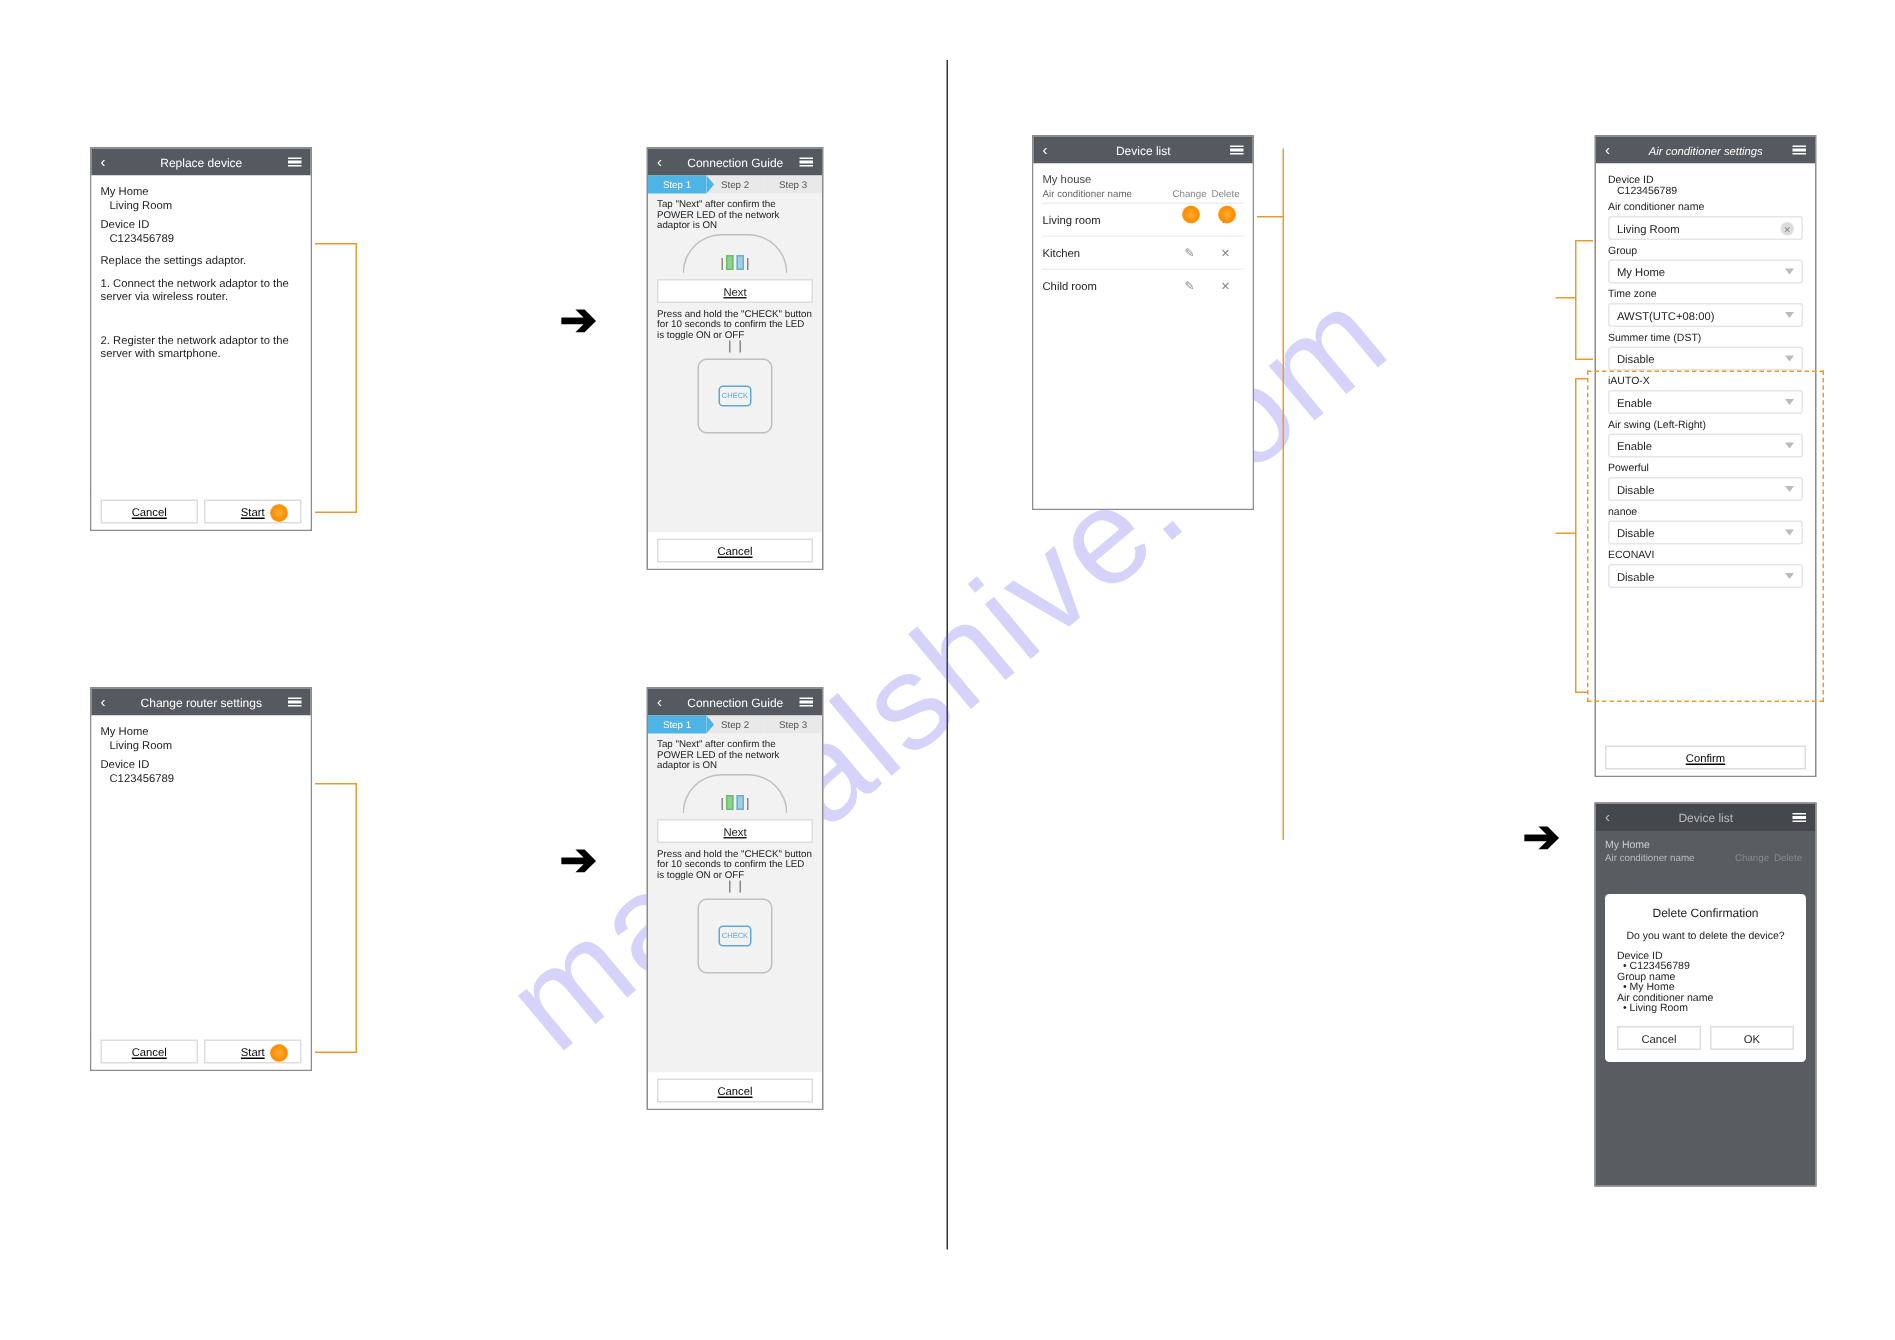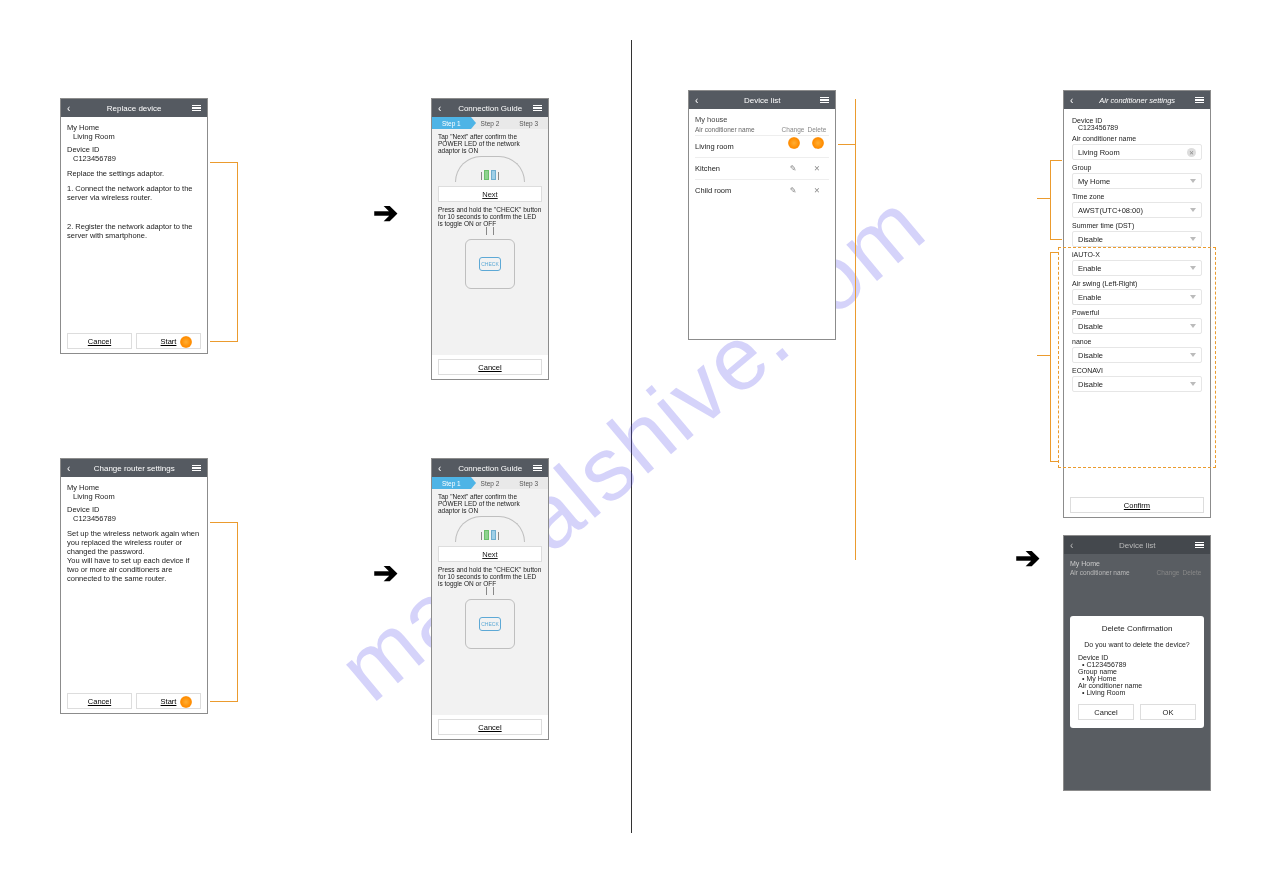--- a/index.html
+++ b/index.html
@@ -96,21 +96,21 @@
   .fieldlabel { font-size:7px; color:#222; margin-top:4px;}
   .fieldval { border:1px solid #e6e6e6; border-radius:2px; height:16px; display:flex; align-items:center; padding:0 5px; font-size:7.5px; color:#222; margin:2px 0; position:relative;}
   .fieldchev::after { content:""; position:absolute; right:5px; top:5px; width:0;height:0;border-left:3px solid transparent;border-right:3px solid transparent;border-top:4px solid #bbb;}
   .clearcirc::after { content:"✕"; position:absolute; right:5px; top:3px; width:9px;height:9px; border-radius:50%; background:#ddd; color:#888; font-size:6px; display:flex;align-items:center;justify-content:center;}
   .dashbox { position:absolute; border:1.5px dashed #eb9b2e; pointer-events:none;}
   .bracket {
     position:absolute; border-left:1px solid #eb9b2e; border-top:1px solid #eb9b2e; border-bottom:1px solid #eb9b2e;
   }
   
   .modalbg { background:#4a4e53; color:#fff; position:relative; }
-  .dialog { position:absolute; left:6px; right:6px; top:60px; background:#fff; border-radius:3px; padding:8px; color:#222;margin-top:20px;}
+  .dialog { position:absolute; left:6px; right:6px; top:60px; background:#fff; border-radius:3px; padding:8px; color:#222;}
   .dlgbtns { display:flex; gap:6px; margin-top:8px;}
   .dlgbtn { flex:1; border:1px solid #ddd; height:16px; display:flex;align-items:center;justify-content:center; font-size:7.5px; cursor:pointer;}
 </style>
 </head>
 <body>
 
 <div class="divider"></div>
 <div class="watermark">manualshive.com</div>
 
 <div class="phone" style="left:60px; top:98px; height:256px;">
@@ -148,22 +148,20 @@
         <span></span>
         <span></span>
         <span></span>
       </span>
   </div>
   <div class="phonebody">
     <div>My Home</div>
     <div style="margin-left:6px;margin-bottom:4px;">Living Room</div>
     <div>Device ID</div>
     <div style="margin-left:6px;margin-bottom:6px;">C123456789</div>
-    <div style="white-space:pre-line;">Set up the wireless network again when you replaced the wireless router or changed the password.
-You will have to set up each device if two or more air conditioners are connected to the same router.</div>
   </div>
   <div class="btnrow">
     <div class="btn">Cancel</div>
     <div class="btn">Start</div>
   </div>
 </div>
 <div class="highlight-dot" style="left:180px; top:696px;"></div>
 <div style="position:absolute;left:210px;top:522px;width:28px;height:180px;border-top:1px solid #eb9b2e;border-right:1px solid #eb9b2e;border-bottom:1px solid #eb9b2e;"></div>
 
 <div class="arrow" style="left:373px; top:195px;">➔</div>

